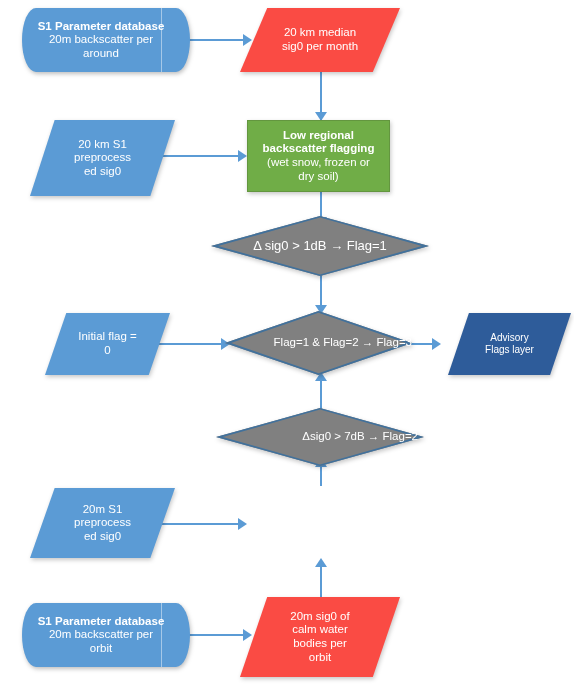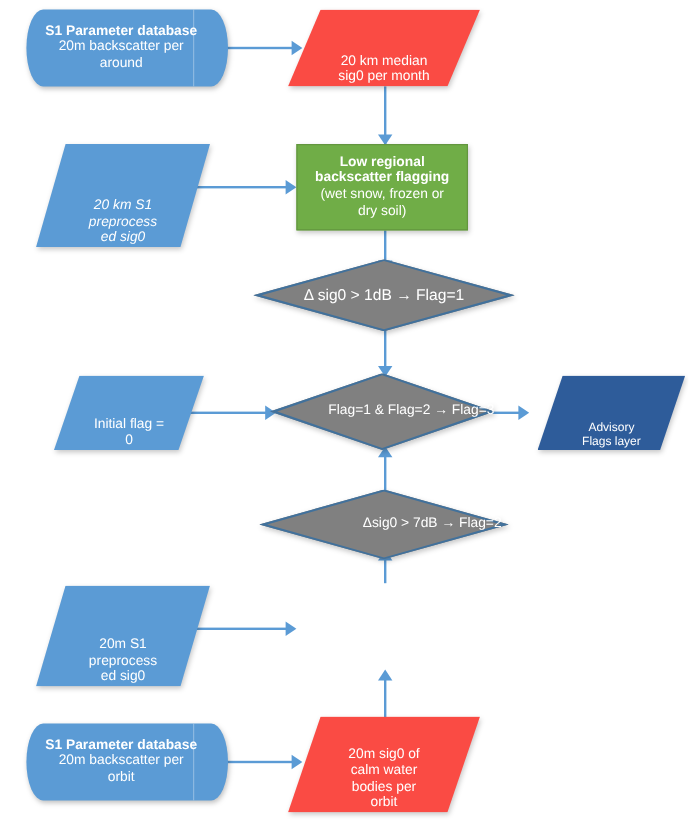--- a/index.html
+++ b/index.html
@@ -53,21 +53,20 @@
     border-left: 1.4px solid rgba(255,255,255,0.45);
     border-radius: 0 14px 14px 0 / 0 50% 50% 0;
     z-index: 1;
     pointer-events: none;
   }
   .cylinder .txt { padding-right: 16px; }
 
   
   .para {
     filter: drop-shadow(1px 2px 2px rgba(0,0,0,0.22));
-    align-items: flex-end;
   }
   .para .shape {
     position: absolute;
     inset: 0;
     -webkit-clip-path: polygon(17% 0, 100% 0, 83% 100%, 0% 100%);
     clip-path: polygon(17% 0, 100% 0, 83% 100%, 0% 100%);
   }
   .para-blue .shape { background: #5B9BD5; }
   .para-red  .shape { background: #FA4B44; }
   .para-navy .shape { background: #2E5C9A; }
@@ -180,21 +179,21 @@
   </div>
 
   <div class="node para para-red" style="left:240px; top:8px; width:160px; height:64px; font-size:11.5px;">
     <span class="shape"></span>
     <span class="txt">
       <span>20 km median</span><br>
       <span>sig0 per month</span>
     </span>
   </div>
 
-  <div class="node para para-blue" style="left:30px; top:120px; width:145px; height:86px; font-size:11.5px;font-style:italic;">
+  <div class="node para para-blue" style="left:30px; top:120px; width:145px; height:76px; font-size:11.5px;">
     <span class="shape"></span>
     <span class="txt">
       <span>20 km S1</span><br>
       <span>preprocess</span><br>
       <span>ed sig0</span>
     </span>
   </div>
 
   <div class="node process" style="left:247px; top:120px; width:143px; height:72px; font-size:11.5px;">
     <span class="txt">
@@ -232,21 +231,21 @@
       <span>Flags layer</span>
     </span>
   </div>
 
   <div class="node diamond" style="left:216px; top:408px; width:208px; height:58px; font-size:11.5px;text-align:right;">
     <span class="shape"></span>
     <span class="edge"></span>
     <span class="txt">Δsig0 &gt; 7dB →  Flag=2</span>
   </div>
 
-  <div class="node para para-blue" style="left:30px; top:488px; width:145px; height:84px; font-size:11.5px;">
+  <div class="node para para-blue" style="left:30px; top:488px; width:145px; height:70px; font-size:11.5px;">
     <span class="shape"></span>
     <span class="txt">
       <span>20m S1</span><br>
       <span>preprocess</span><br>
       <span>ed sig0</span>
     </span>
   </div>
 
 
   <div class="node cylinder" style="left:22px; top:603px; width:168px; height:64px; font-size:11.5px;">

